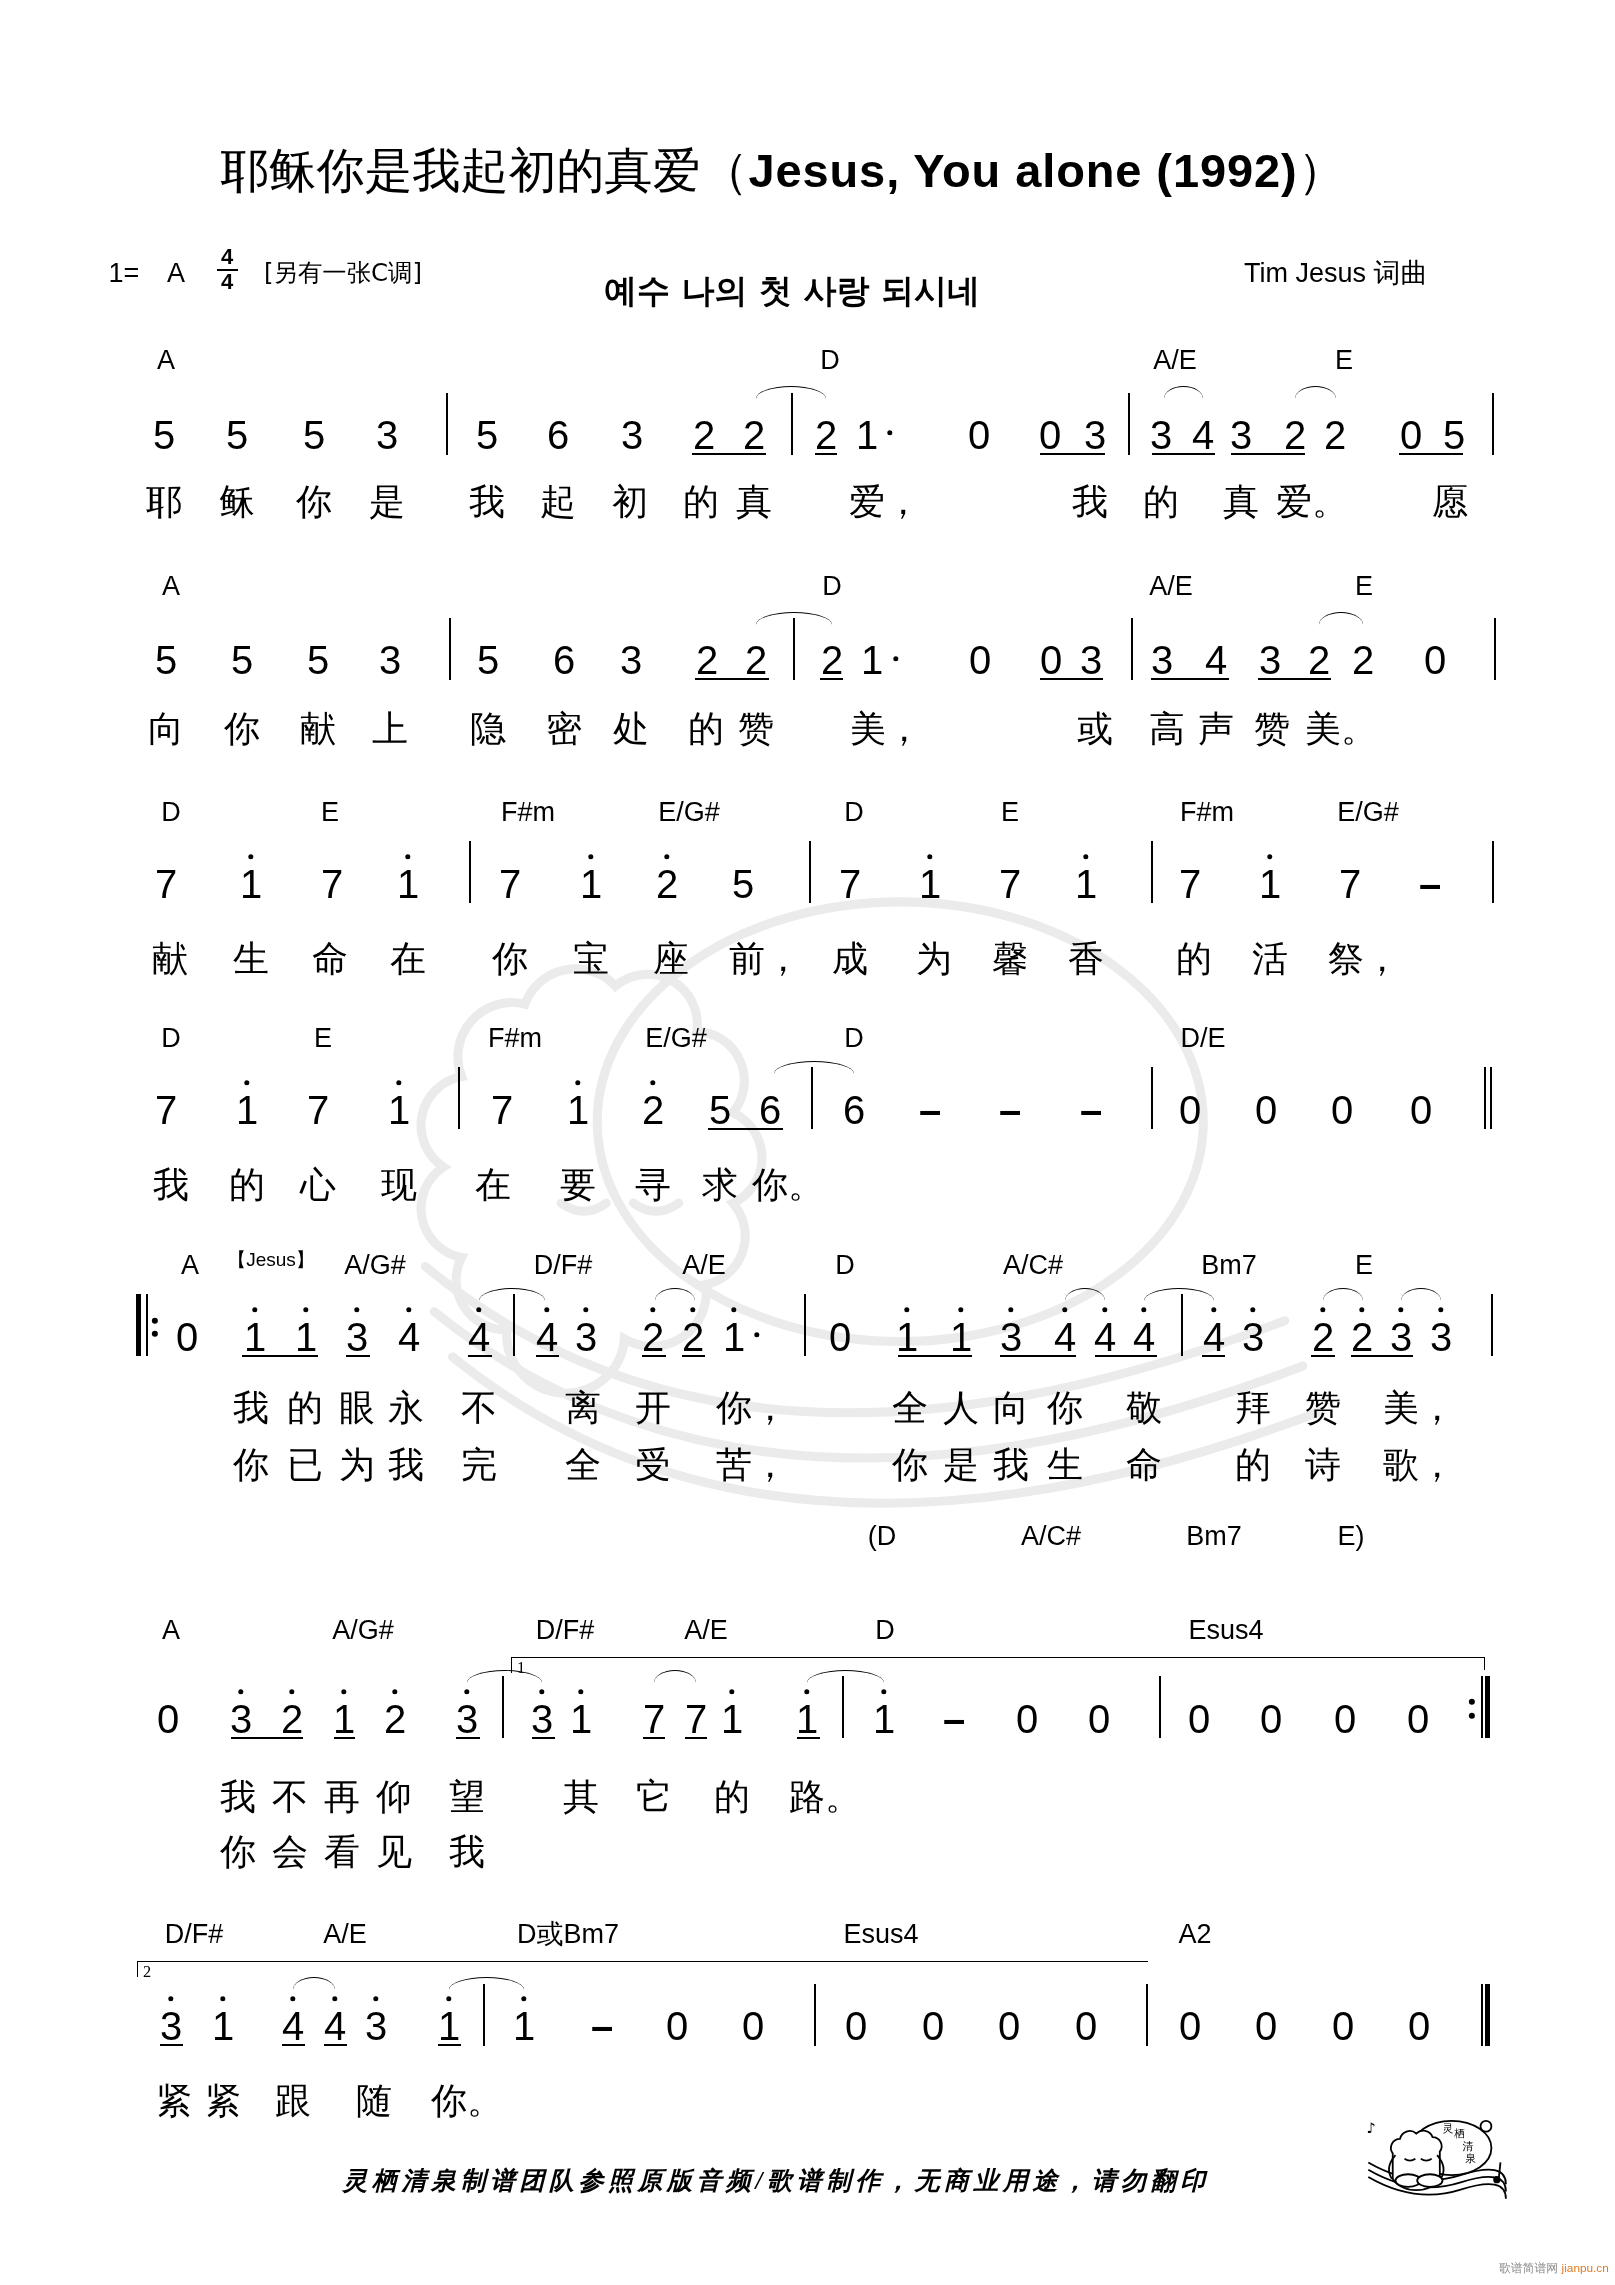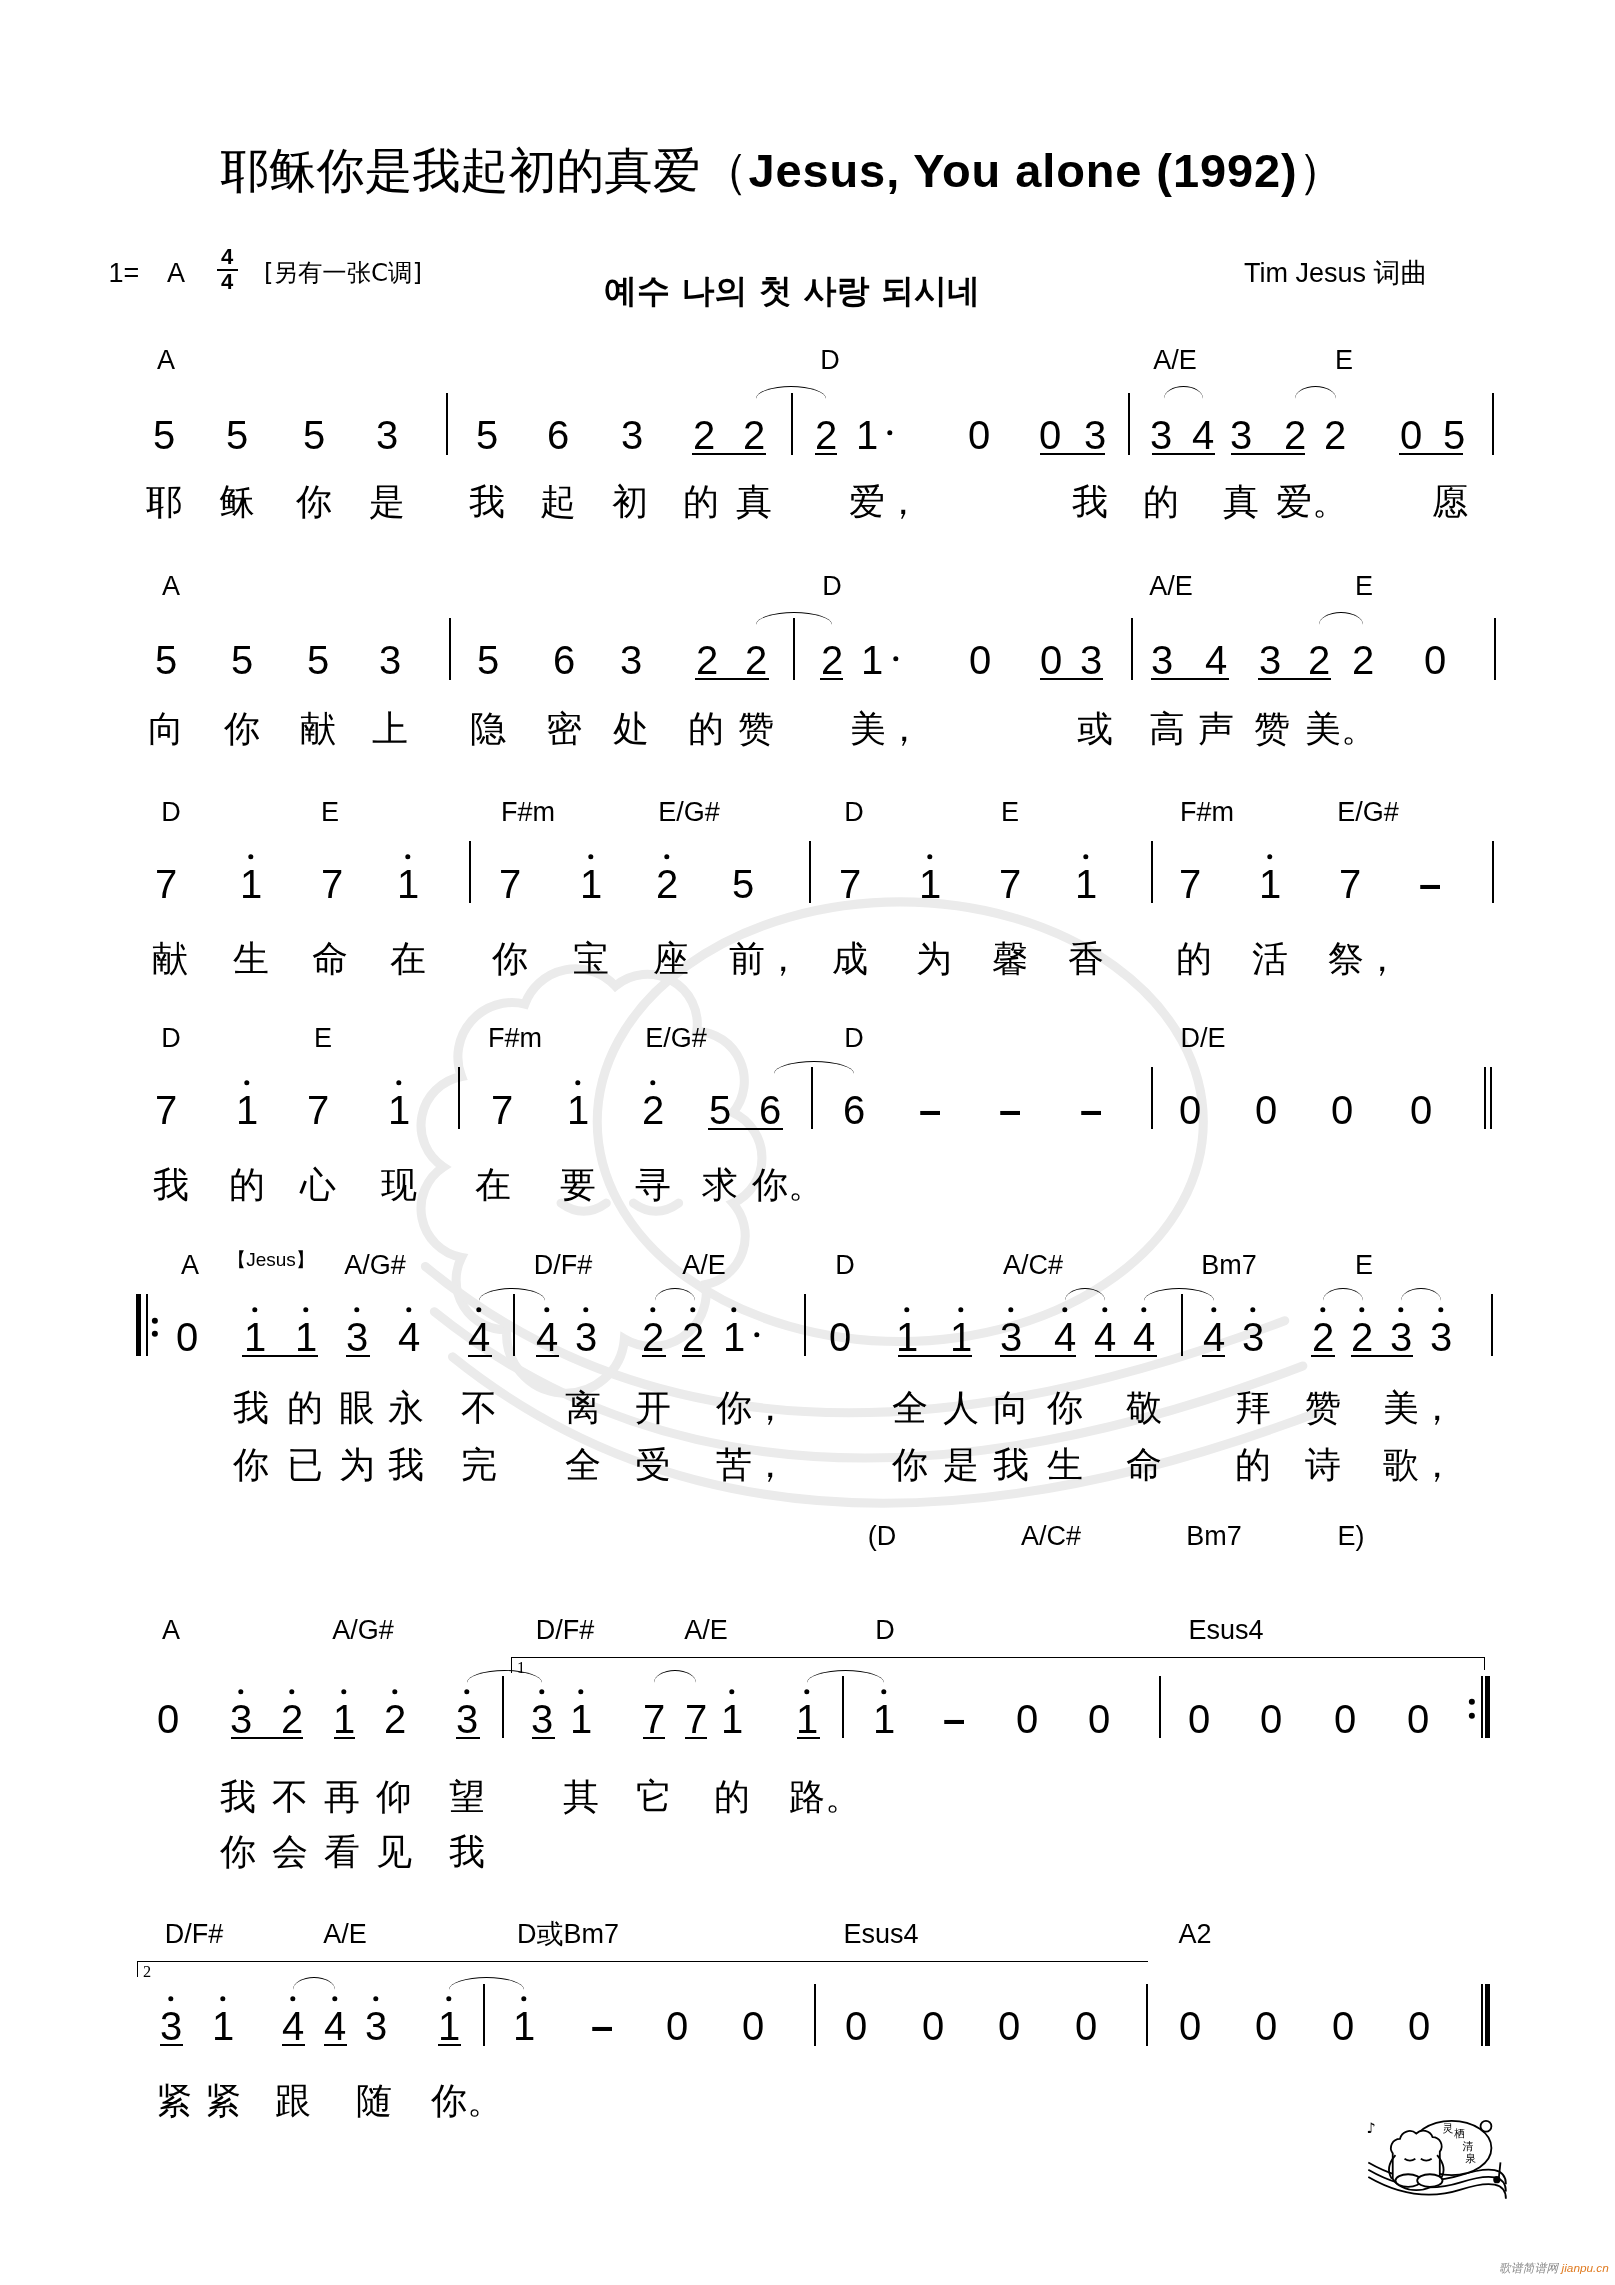--- a/index.html
+++ b/index.html
@@ -34,21 +34,21 @@
   .title .en { font-family: "Liberation Sans", "DejaVu Sans", sans-serif; font-weight: bold; font-size: 47px; letter-spacing: 0.9px; }
   .subtitle { font-size: 30px; letter-spacing: 3.6px; color: #111; font-family: "DejaVu Sans", "Liberation Sans", sans-serif; }
   .keysig { font-size: 27px; }
   .timesig { font-size: 22px; font-weight: bold; }
   .frac-line { position: absolute; height: 1.8px; background: #000; }
   .keynote { font-size: 24.4px; font-family: "DejaVu Sans", "Liberation Sans", sans-serif; }
   .korean { font-size: 33px; font-weight: bold; font-family: "DejaVu Sans", "Liberation Sans", sans-serif; }
   .composer { font-size: 27px; font-family: "Liberation Sans", "DejaVu Sans", sans-serif; }
   .footer-text { font-size: 25px; font-weight: bold; font-style: italic; letter-spacing: 4.5px;
                  font-family: "Liberation Serif", "DejaVu Serif", serif; }
-  .wm-site { font-size: 11.8px; line-height: 1; position: absolute; white-space: nowrap; font-style: italic; }
+  .wm-site { font-size: 11.8px; line-height: 1; position: absolute; white-space: nowrap; }
   .wm-site .cn { color: #8a8a8a; font-family: "Liberation Serif", "DejaVu Serif", serif; }
   .wm-site .url { color: #e07b20; font-family: "Liberation Sans", "DejaVu Sans", sans-serif; margin-left: 3.6px; }
   .bg-watermark { position: absolute; left: 0; top: 0; pointer-events: none; }
   .logo { position: absolute; left: 1361px; top: 2119px; }
 </style>
 </head>
 <body>
 
 <div id="score">
 
@@ -526,20 +526,21 @@
         <div class="volta-tick" style="left: 137px; top: 1961px; height: 16.3px;"></div>
         <div class="volta-label" style="left: 143px; top: 1964px;">2</div>
         <div class="lyric" style="left: 174px; top: 2101px;">紧</div>
         <div class="lyric" style="left: 223px; top: 2101px;">紧</div>
         <div class="lyric" style="left: 293px; top: 2101px;">跟</div>
         <div class="lyric" style="left: 374px; top: 2101px;">随</div>
         <div class="lyric" style="left: 449px; top: 2101px;">你。</div>
       </div>
     </div>
 
+  <div class="abs footer-text" style="left:776px; top:2180px;">灵栖清泉制谱团队参照原版音频/歌谱制作，无商业用途，请勿翻印</div>
 
   <svg class="logo" width="154" height="86" viewBox="0 0 170 95">
     <g fill="none" stroke="#000" stroke-width="2">
       <path d="M 8 48 Q 60 78 110 62 T 160 72"></path>
       <path d="M 8 56 Q 60 86 110 70 T 160 80"></path>
       <path d="M 8 64 Q 60 94 110 78 T 160 88"></path>
       <ellipse cx="100" cy="32" rx="44" ry="30" fill="#fff"></ellipse>
       <circle cx="138" cy="8" r="6" fill="#fff"></circle>
       <path d="M 35 38 a 10 10 0 0 1 8 -16 a 11 11 0 0 1 18 -6 a 11 11 0 0 1 18 4 a 10 10 0 0 1 8 16 l 0 30 a 28 20 0 0 1 -52 0 z" fill="#fff"></path>
       <path d="M 38 40 q -12 14 -4 26"></path>

